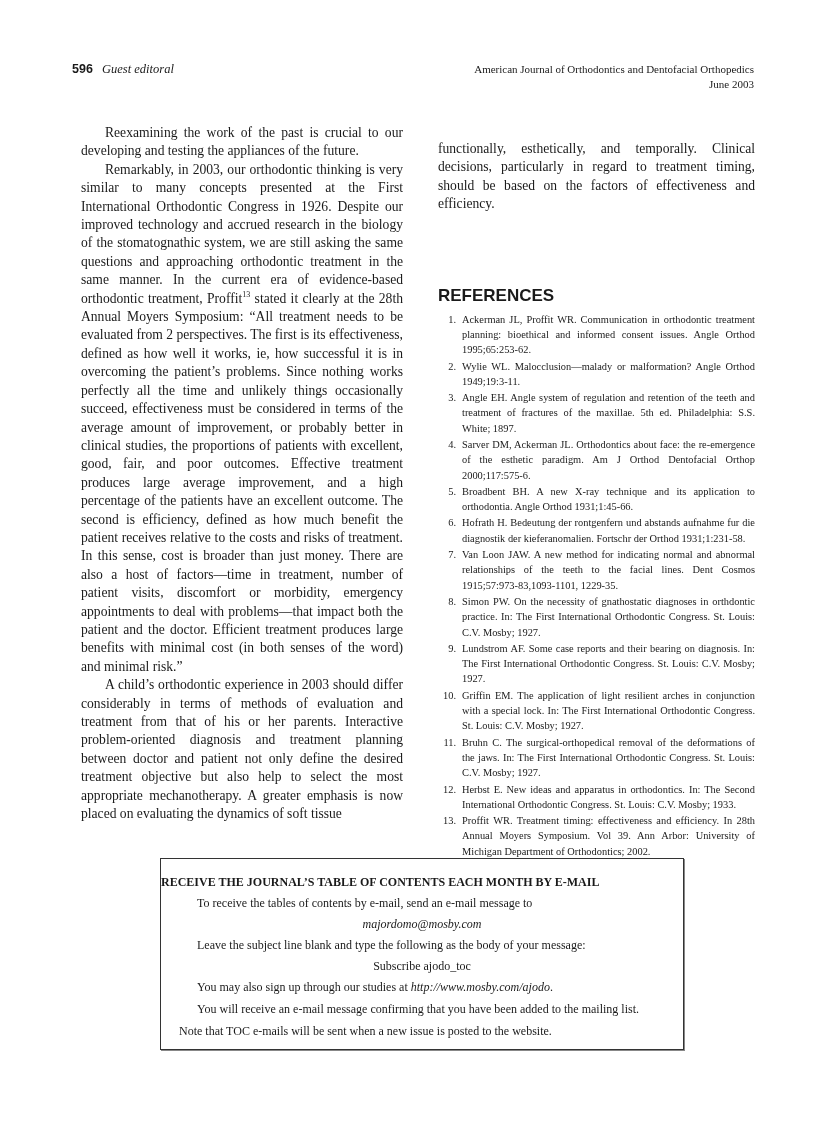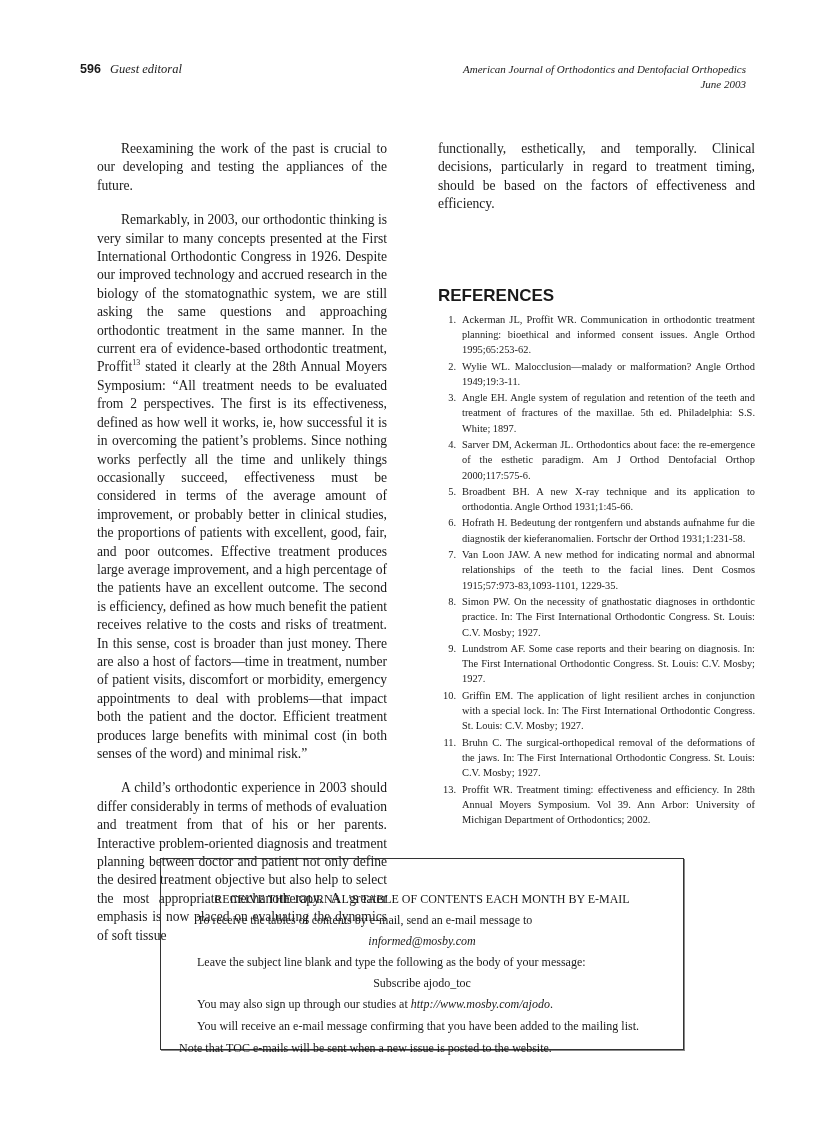--- a/index.html
+++ b/index.html
@@ -1,31 +1,31 @@
 <!DOCTYPE html>
 <html><head>
 <meta charset="utf-8">
 <style>
   html, body { margin: 0; padding: 0; background: #ffffff; }
   body { width: 838px; height: 1122px; position: relative; overflow: hidden; color: #1a1a1a; font-family: "Liberation Serif", serif; }
-  .header-left { position: absolute; left: 80px; top: 62px; font-size: 12.5px; }
+  .header-left { position: absolute; left: 72px; top: 62px; font-size: 12.5px; }
   .page-num { font-family: "Liberation Sans", sans-serif; font-weight: bold; font-size: 12.5px; margin-right: 6px; }
   .section-name { font-style: italic; }
-  .header-right { position: absolute; right: 92px; top: 62px; font-size: 11px; font-style: italic; text-align: right; line-height: 15px; }
+  .header-right { position: absolute; right: 84px; top: 62px; font-size: 11px; text-align: right; line-height: 15px; }
   .col-left { position: absolute; left: 81px; top: 124px; width: 322px; font-size: 13.6px; line-height: 18.4px; text-align: justify; }
-  .col-left p { margin: 16px; text-indent: 24px; }
+  .col-left p { margin: 0; text-indent: 24px; }
   .col-right { position: absolute; left: 438px; top: 140px; width: 317px; }
   .col-right p.body { margin: 0; font-size: 13.6px; line-height: 18.4px; text-align: justify; }
   .ref-heading { font-family: "Liberation Sans", sans-serif; font-weight: bold; font-size: 17px; margin-top: 72px; margin-bottom: 6px; }
   ol.refs { list-style: none; margin: 0; padding: 0; }
   ol.refs li { position: relative; padding-left: 24px; font-size: 10.4px; line-height: 15.3px; text-align: justify; margin-bottom: 1px; }
   ol.refs li .num { position: absolute; left: 0; width: 18px; text-align: right; }
   sup { font-size: 8px; line-height: 0; }
   .toc-box { position: absolute; left: 160px; top: 858px; width: 522px; height: 190px; border: 1.5px solid #333; box-shadow: 1px 1px 0 #888; font-size: 12px; line-height: 21px; }
-  .toc-title { text-align: center; font-weight: normal; font-size: 12px; margin-top: 30px; }
+  .toc-title { text-align: left; font-weight: bold; font-size: 12px; margin-top: 13px; }
   .toc-line { margin: 0; padding-left: 36px; padding-right: 22px; }
   .toc-center { text-align: center; margin: 0; }
   .toc-italic { font-style: italic; }
   .toc-last { margin: 0; padding-left: 18px; padding-right: 26px; text-indent: 18px; line-height: 22px; }
 </style>
 </head>
 <body>
 
 <div class="header-left">
   <span class="page-num">596</span>
@@ -50,25 +50,26 @@
     <li><span class="num">2.</span><span>Wylie WL. Malocclusion—malady or malformation? Angle Orthod 1949;19:3-11.</span></li>
     <li><span class="num">3.</span><span>Angle EH. Angle system of regulation and retention of the teeth and treatment of fractures of the maxillae. 5th ed. Philadelphia: S.S. White; 1897.</span></li>
     <li><span class="num">4.</span><span>Sarver DM, Ackerman JL. Orthodontics about face: the re-emergence of the esthetic paradigm. Am J Orthod Dentofacial Orthop 2000;117:575-6.</span></li>
     <li><span class="num">5.</span><span>Broadbent BH. A new X-ray technique and its application to orthodontia. Angle Orthod 1931;1:45-66.</span></li>
     <li><span class="num">6.</span><span>Hofrath H. Bedeutung der rontgenfern und abstands aufnahme fur die diagnostik der kieferanomalien. Fortschr der Orthod 1931;1:231-58.</span></li>
     <li><span class="num">7.</span><span>Van Loon JAW. A new method for indicating normal and abnormal relationships of the teeth to the facial lines. Dent Cosmos 1915;57:973-83,1093-1101, 1229-35.</span></li>
     <li><span class="num">8.</span><span>Simon PW. On the necessity of gnathostatic diagnoses in orthdontic practice. In: The First International Orthodontic Congress. St. Louis: C.V. Mosby; 1927.</span></li>
     <li><span class="num">9.</span><span>Lundstrom AF. Some case reports and their bearing on diagnosis. In: The First International Orthodontic Congress. St. Louis: C.V. Mosby; 1927.</span></li>
     <li><span class="num">10.</span><span>Griffin EM. The application of light resilient arches in conjunction with a special lock. In: The First International Orthodontic Congress. St. Louis: C.V. Mosby; 1927.</span></li>
     <li><span class="num">11.</span><span>Bruhn C. The surgical-orthopedical removal of the deformations of the jaws. In: The First International Orthodontic Congress. St. Louis: C.V. Mosby; 1927.</span></li>
+    <li><span class="num">12.</span><span>Herbst E. New ideas and apparatus in orthodontics. In: The Second International Orthodontic Congress. St. Louis: C.V. Mosby; 1933.</span></li>
     <li><span class="num">13.</span><span>Proffit WR. Treatment timing: effectiveness and efficiency. In 28th Annual Moyers Symposium. Vol 39. Ann Arbor: University of Michigan Department of Orthodontics; 2002.</span></li>
   </ol>
 </div>
 
 <div class="toc-box">
   <div class="toc-title">RECEIVE THE JOURNAL’S TABLE OF CONTENTS EACH MONTH BY E-MAIL</div>
   <p class="toc-line">To receive the tables of contents by e-mail, send an e-mail message to</p>
-  <p class="toc-center toc-italic">informed@mosby.com</p>
+  <p class="toc-center toc-italic">majordomo@mosby.com</p>
   <p class="toc-line">Leave the subject line blank and type the following as the body of your message:</p>
   <p class="toc-center">Subscribe ajodo_toc</p>
   <p class="toc-line"><span>You may also sign up through our studies at </span><span class="toc-italic">http://www.mosby.com/ajodo</span><span>.</span></p>
   <p class="toc-last">You will receive an e-mail message confirming that you have been added to the mailing list. Note that TOC e-mails will be sent when a new issue is posted to the website.</p>
 </div>
 
 </body></html>

